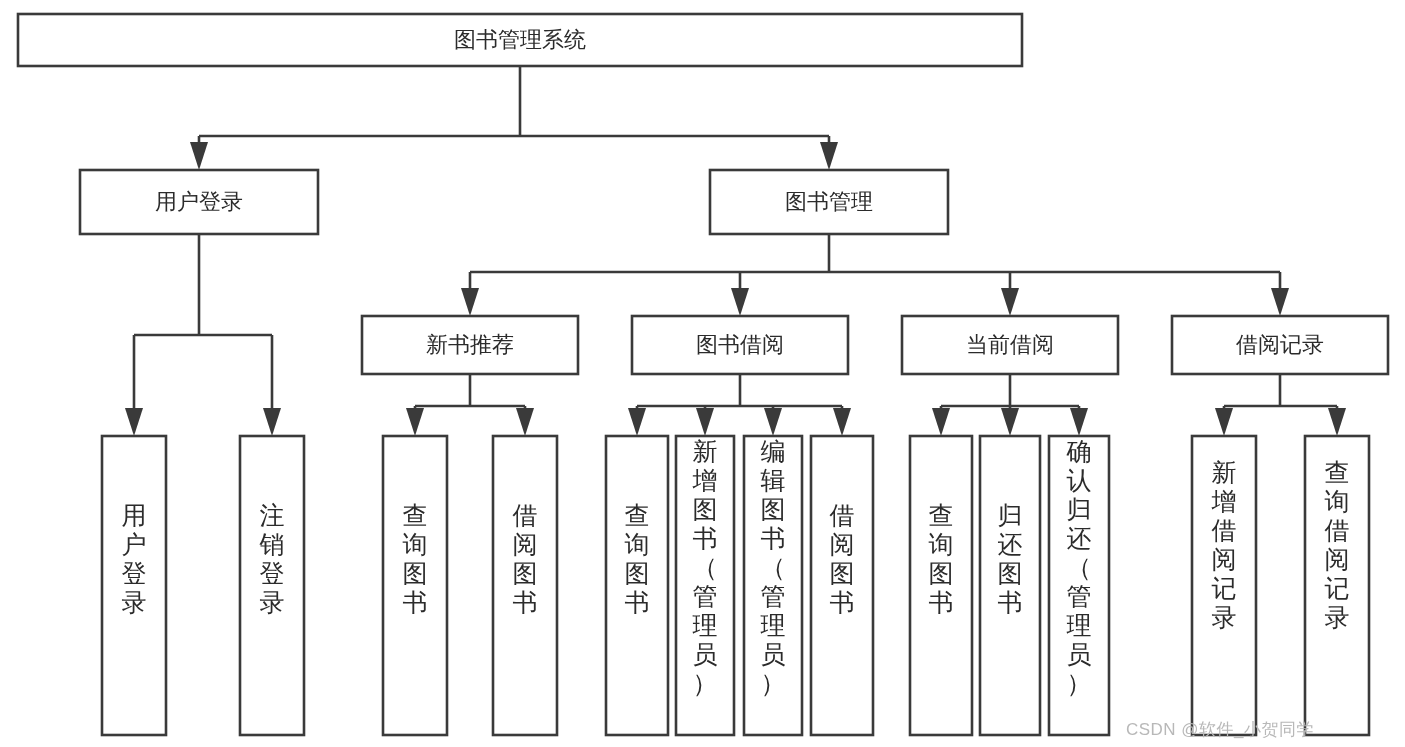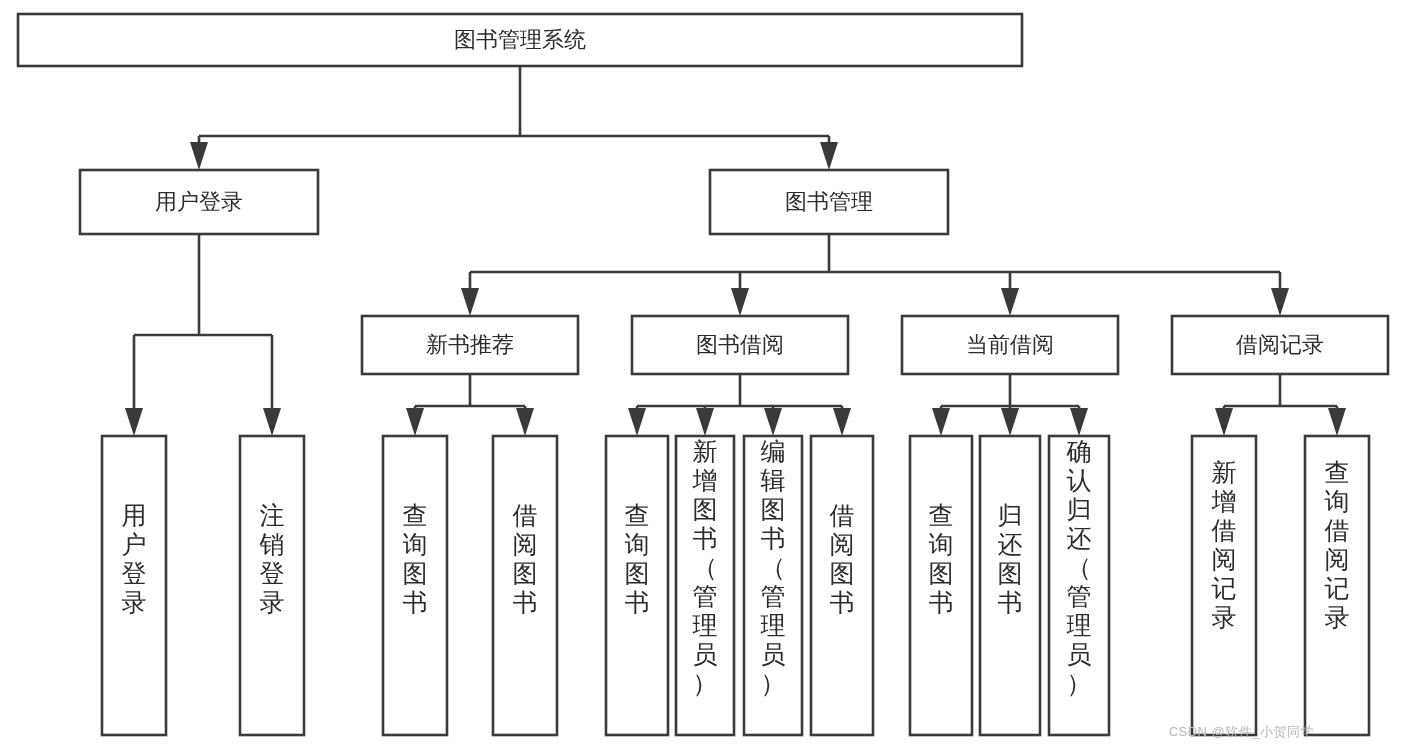--- a/index.html
+++ b/index.html
@@ -53,21 +53,21 @@
     fill: #2b2b2b;
     font-family: "Liberation Sans", "DejaVu Sans", sans-serif;
     font-size: 25px;
     text-anchor: middle;
   }
   .watermark {
     position: absolute;
     right: 14px;
     bottom: 6px;
     font-family: "Liberation Sans", "DejaVu Sans", sans-serif;
-    font-size: 13px;
+    font-size: 17px;
     color: #b8b8b8;
     letter-spacing: 0.5px;
     white-space: nowrap;
     user-select: none;
     text-align: center;
   }
 </style>
 </head>
 <body>
 

